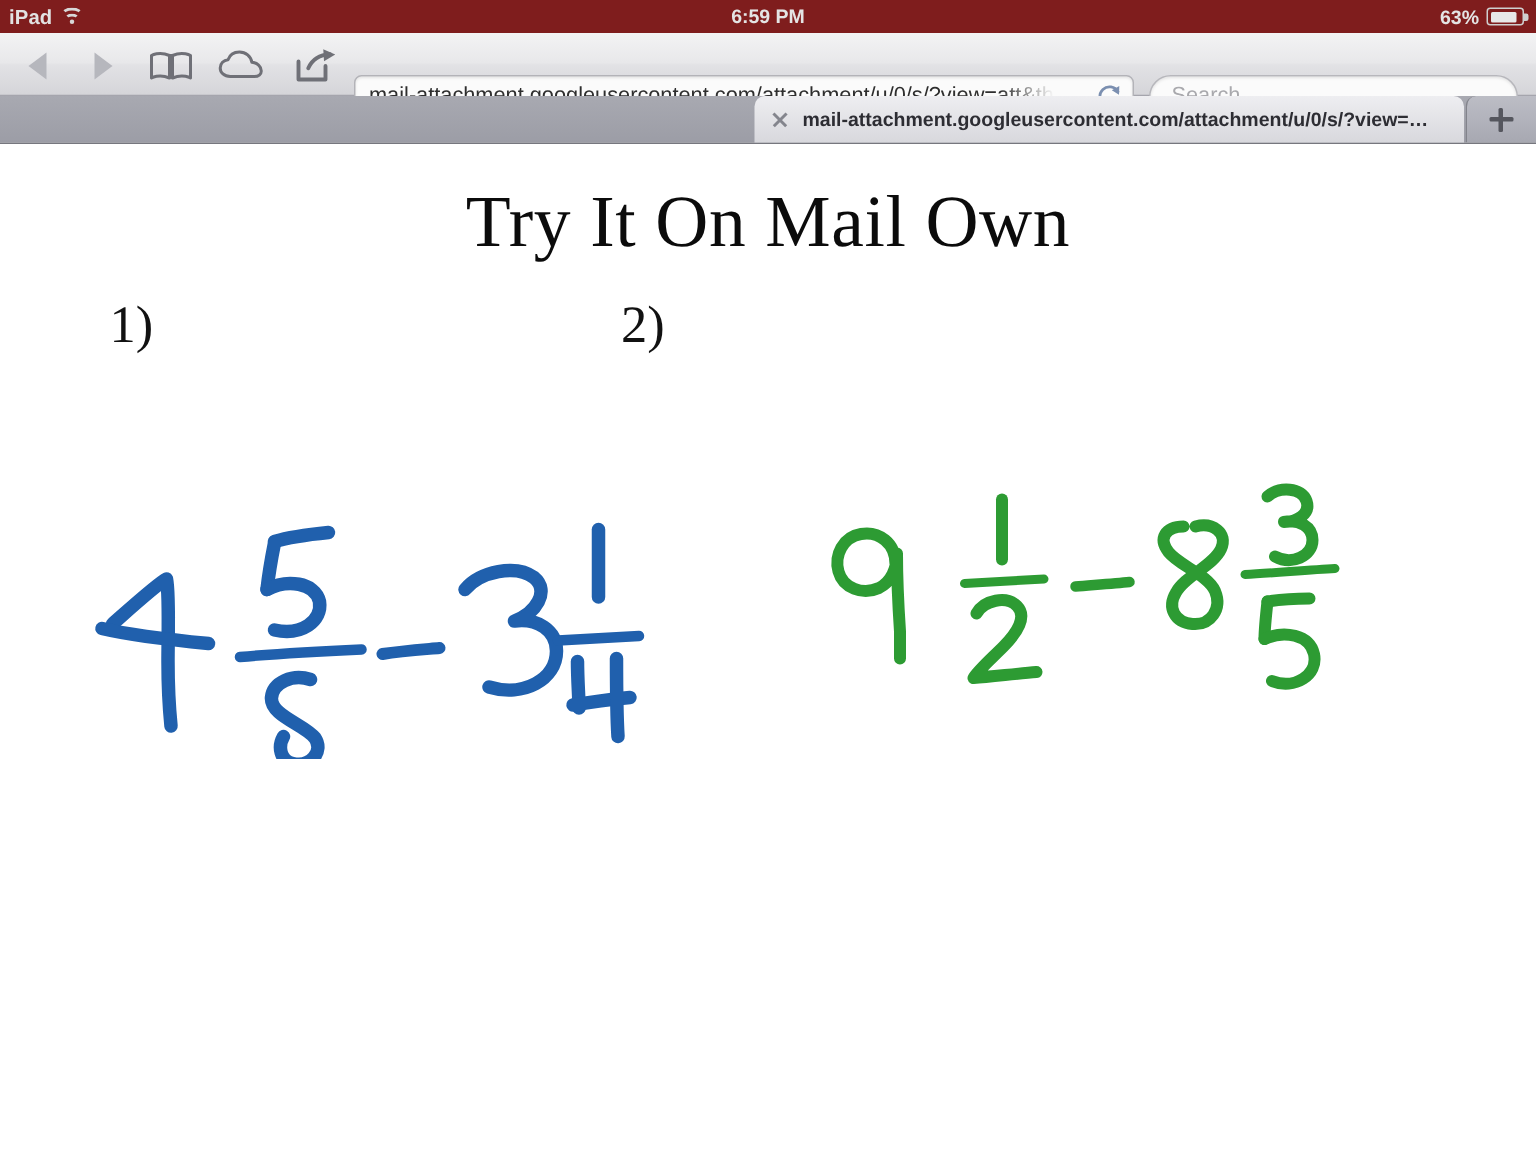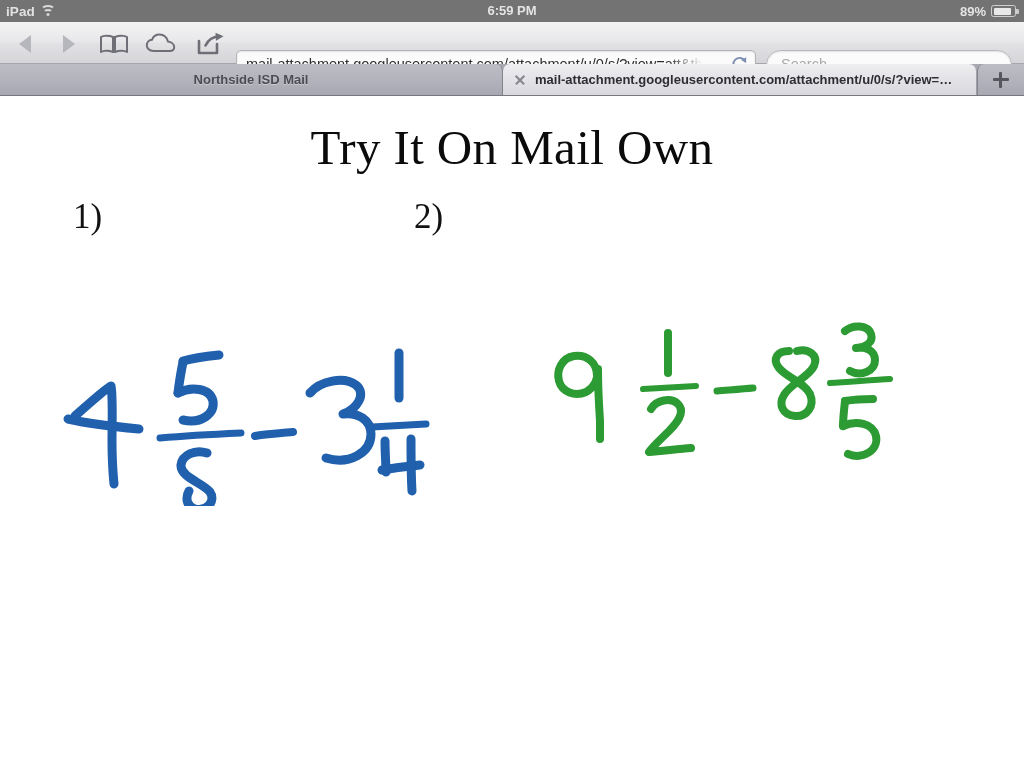--- a/index.html
+++ b/index.html
@@ -18,21 +18,21 @@
     height: 768px;
     overflow: hidden;
   }
 
   
   #status-bar {
     position: absolute;
     left: 0; top: 0;
     width: 1024px;
     height: 22px;
-    background: #737373;
+    background: #7f1d1d;
     color: #d9d9d9;
     font-size: 13px;
     font-weight: bold;
   }
   #status-left {
     position: absolute;
     left: 6px; top: 0;
     height: 22px;
     display: flex;
     align-items: center;
@@ -349,21 +349,21 @@
     <div id="status-left">
       <span id="status-carrier">iPad</span>
       <span class="wifi-icon">
         <i class="w1"></i>
           <i class="w2"></i>
           <i class="w3"></i>
       </span>
     </div>
     <div id="status-center">6:59 PM</div>
     <div id="status-right">
-      <span id="battery-percent">89%</span>
+      <span id="battery-percent">63%</span>
       <span class="battery-icon">
         <span class="fill"></span>
           <span class="cap"></span>
       </span>
     </div>
   </div>
 
   <div id="toolbar">
 
     <div class="tb-icon" id="nav-back">
@@ -406,23 +406,20 @@
       </span>
     </div>
 
     <div id="search-field">
       <span id="search-placeholder">Search</span>
     </div>
   </div>
 
   <div id="tab-bar">
 
-    <div class="tab" id="tab-0">
-      <span class="tab-label">Northside ISD Mail</span>
-    </div>
 
     <div class="tab" id="tab-1">
       <span class="tab-close"></span>
       <span class="tab-label">mail-attachment.googleusercontent.com/attachment/u/0/s/?view=att...</span>
     </div>
 
     <div id="tab-new">
       <span class="plus"></span>
     </div>
   </div>

